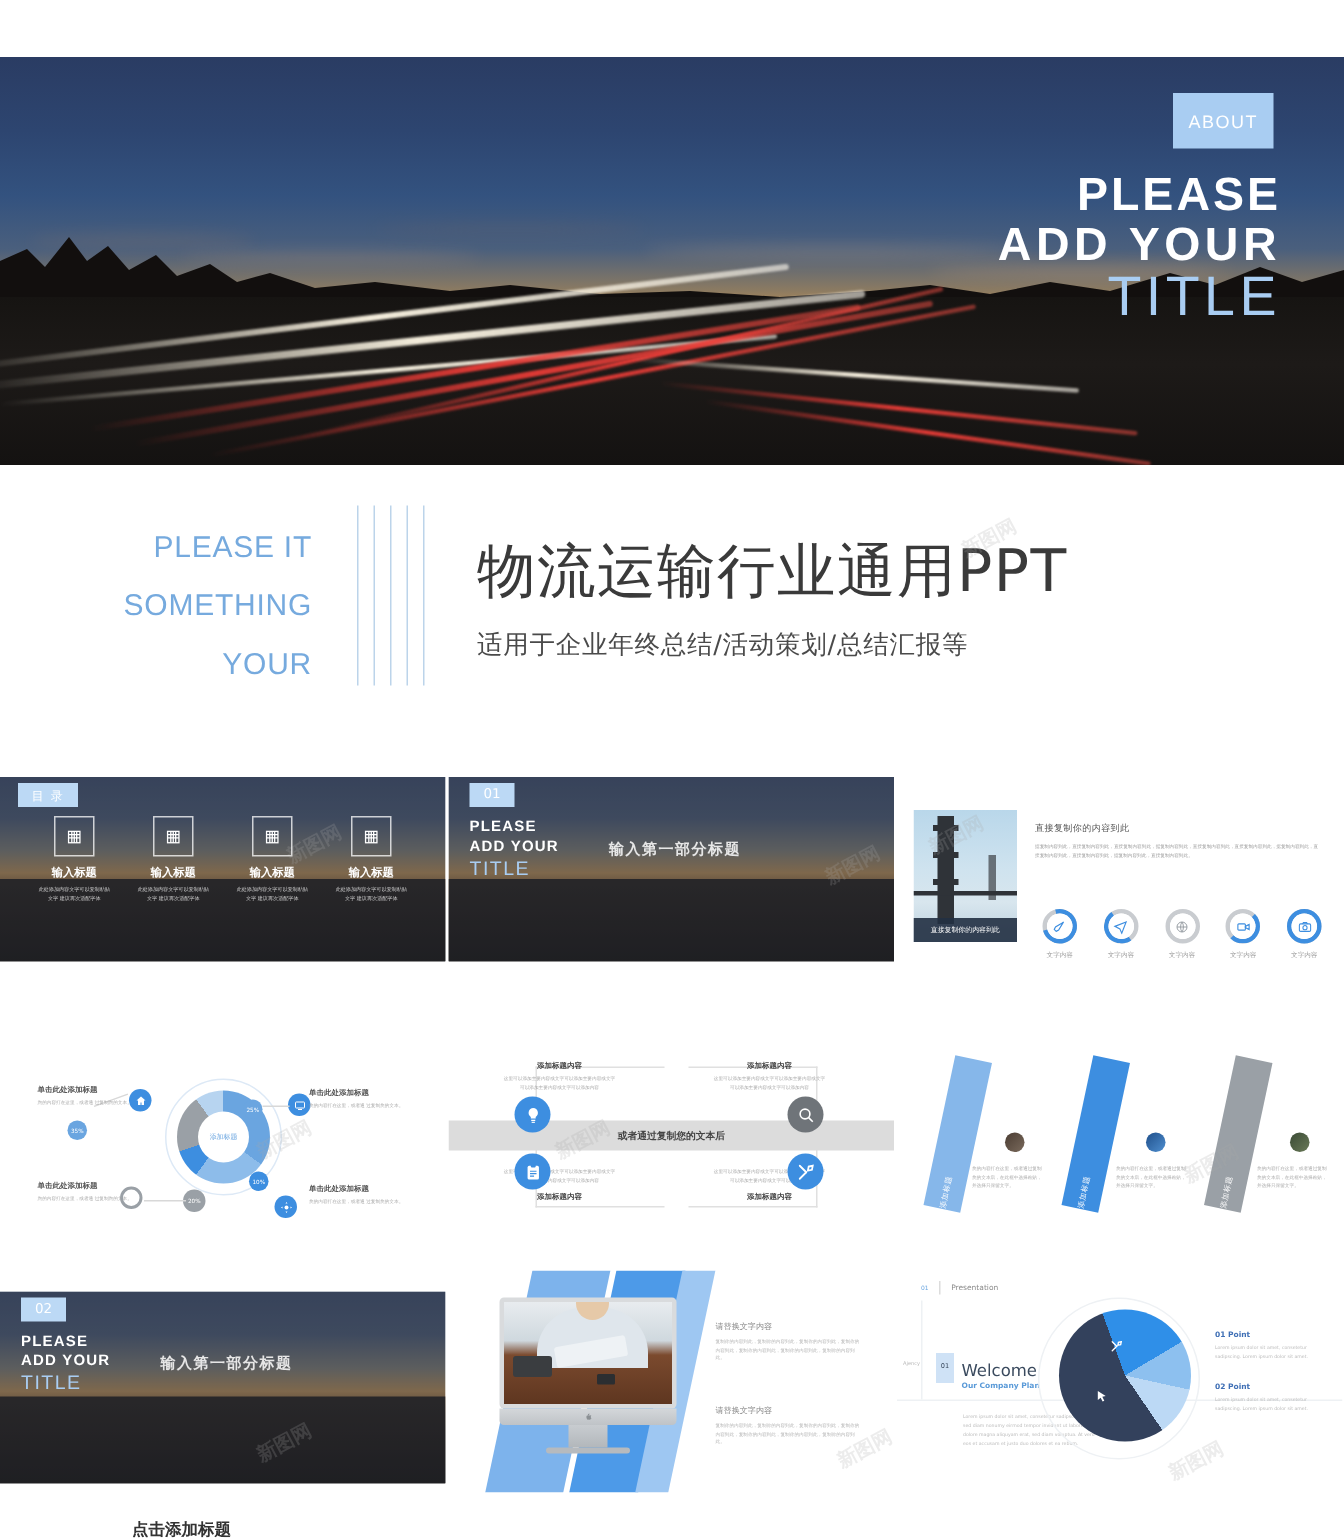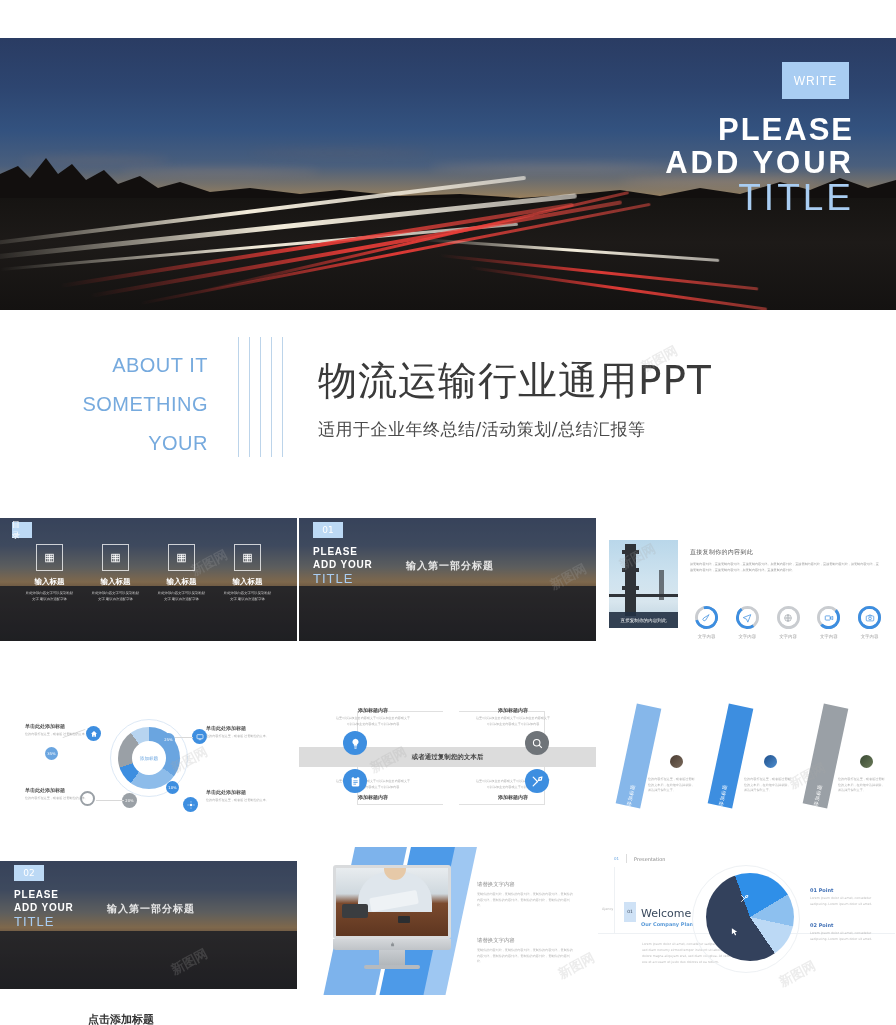--- a/index.html
+++ b/index.html
@@ -73,21 +73,21 @@
       #41506e 0%, #4b5a74 22%, #7b7a74 40%, #b08a58 52%,
       #7c5c3c 60%, #3a3029 72%, #211d1a 100%);
   }
   .photo-bg .road2 {
     position:absolute; left:0; bottom:0; width:100%; height:45%;
     background:linear-gradient(to bottom,#2a2522 0%,#1b1817 100%);
   }
   .ovl { position:absolute; inset:0; background:rgba(40,44,56,.36); }
 
   
-  .toc-tag { position:absolute; left:12px; top:4px; width:20px; height:16px; background:#bcd9f5;
+  .toc-tag { position:absolute; left:12px; top:4px; width:40px; height:16px; background:#bcd9f5;
     display:flex; align-items:center; justify-content:center; z-index:4; }
   .toc-tag span { font-size:8px; color:#fff; letter-spacing:1px; font-family:"DejaVu Sans", sans-serif; }
   .toc-items { position:absolute; left:0; top:26px; width:100%; display:flex; justify-content:center; gap:18px; z-index:3; }
   .toc-item { width:48px; text-align:center; }
   .toc-box { width:27px; height:27px; border:1px solid rgba(255,255,255,.75); margin:0 auto;
     display:flex; align-items:center; justify-content:center; }
   .toc-box svg { width:13px; height:13px; }
   .toc-lab { margin-top:6px; font-size:7.5px; color:#fff; font-weight:700; font-family:"DejaVu Sans", sans-serif; }
   .toc-desc { margin-top:4px; font-size:3.4px; line-height:1.7; color:rgba(255,255,255,.72);
     font-family:"DejaVu Sans", sans-serif; }
@@ -237,33 +237,33 @@
       <div class="trail tr" style="left:60px; top:86px; width:520px; height:4px; transform:rotate(-9deg);"></div>
       <div class="trail tr" style="left:90px; top:96px; width:540px; height:4px; transform:rotate(-10deg);"></div>
       <div class="trail tr" style="left:140px; top:104px; width:520px; height:3px; transform:rotate(-11deg);"></div>
       <div class="trail tr" style="left:200px; top:92px; width:440px; height:3px; transform:rotate(-13deg);"></div>
       <div class="trail tw" style="left:420px; top:40px; width:300px; height:3px; transform:rotate(4deg);"></div>
       <div class="trail tr" style="left:440px; top:56px; width:320px; height:3px; transform:rotate(6deg);"></div>
       <div class="trail tr" style="left:470px; top:68px; width:300px; height:3px; transform:rotate(8deg);"></div>
     </div>
 
     <div class="logo-badge">
-      <span>WRITE</span>
+      <span>ABOUT</span>
     </div>
 
     <div class="hero-title">
       <span class="l1">PLEASE</span>
       <span class="l2">ADD  YOUR</span>
       <span class="l3">TITLE</span>
     </div>
   </div>
 
   <div class="title-band">
     <div class="write-col">
-      <div>ABOUT IT</div>
+      <div>PLEASE IT</div>
       <div>SOMETHING</div>
       <div>YOUR</div>
     </div>
     <div class="lines">
       <i style="left:0"></i>
         <i style="left:11px"></i>
         <i style="left:22px"></i>
         <i style="left:33px"></i>
         <i style="left:44px"></i>
     </div>

